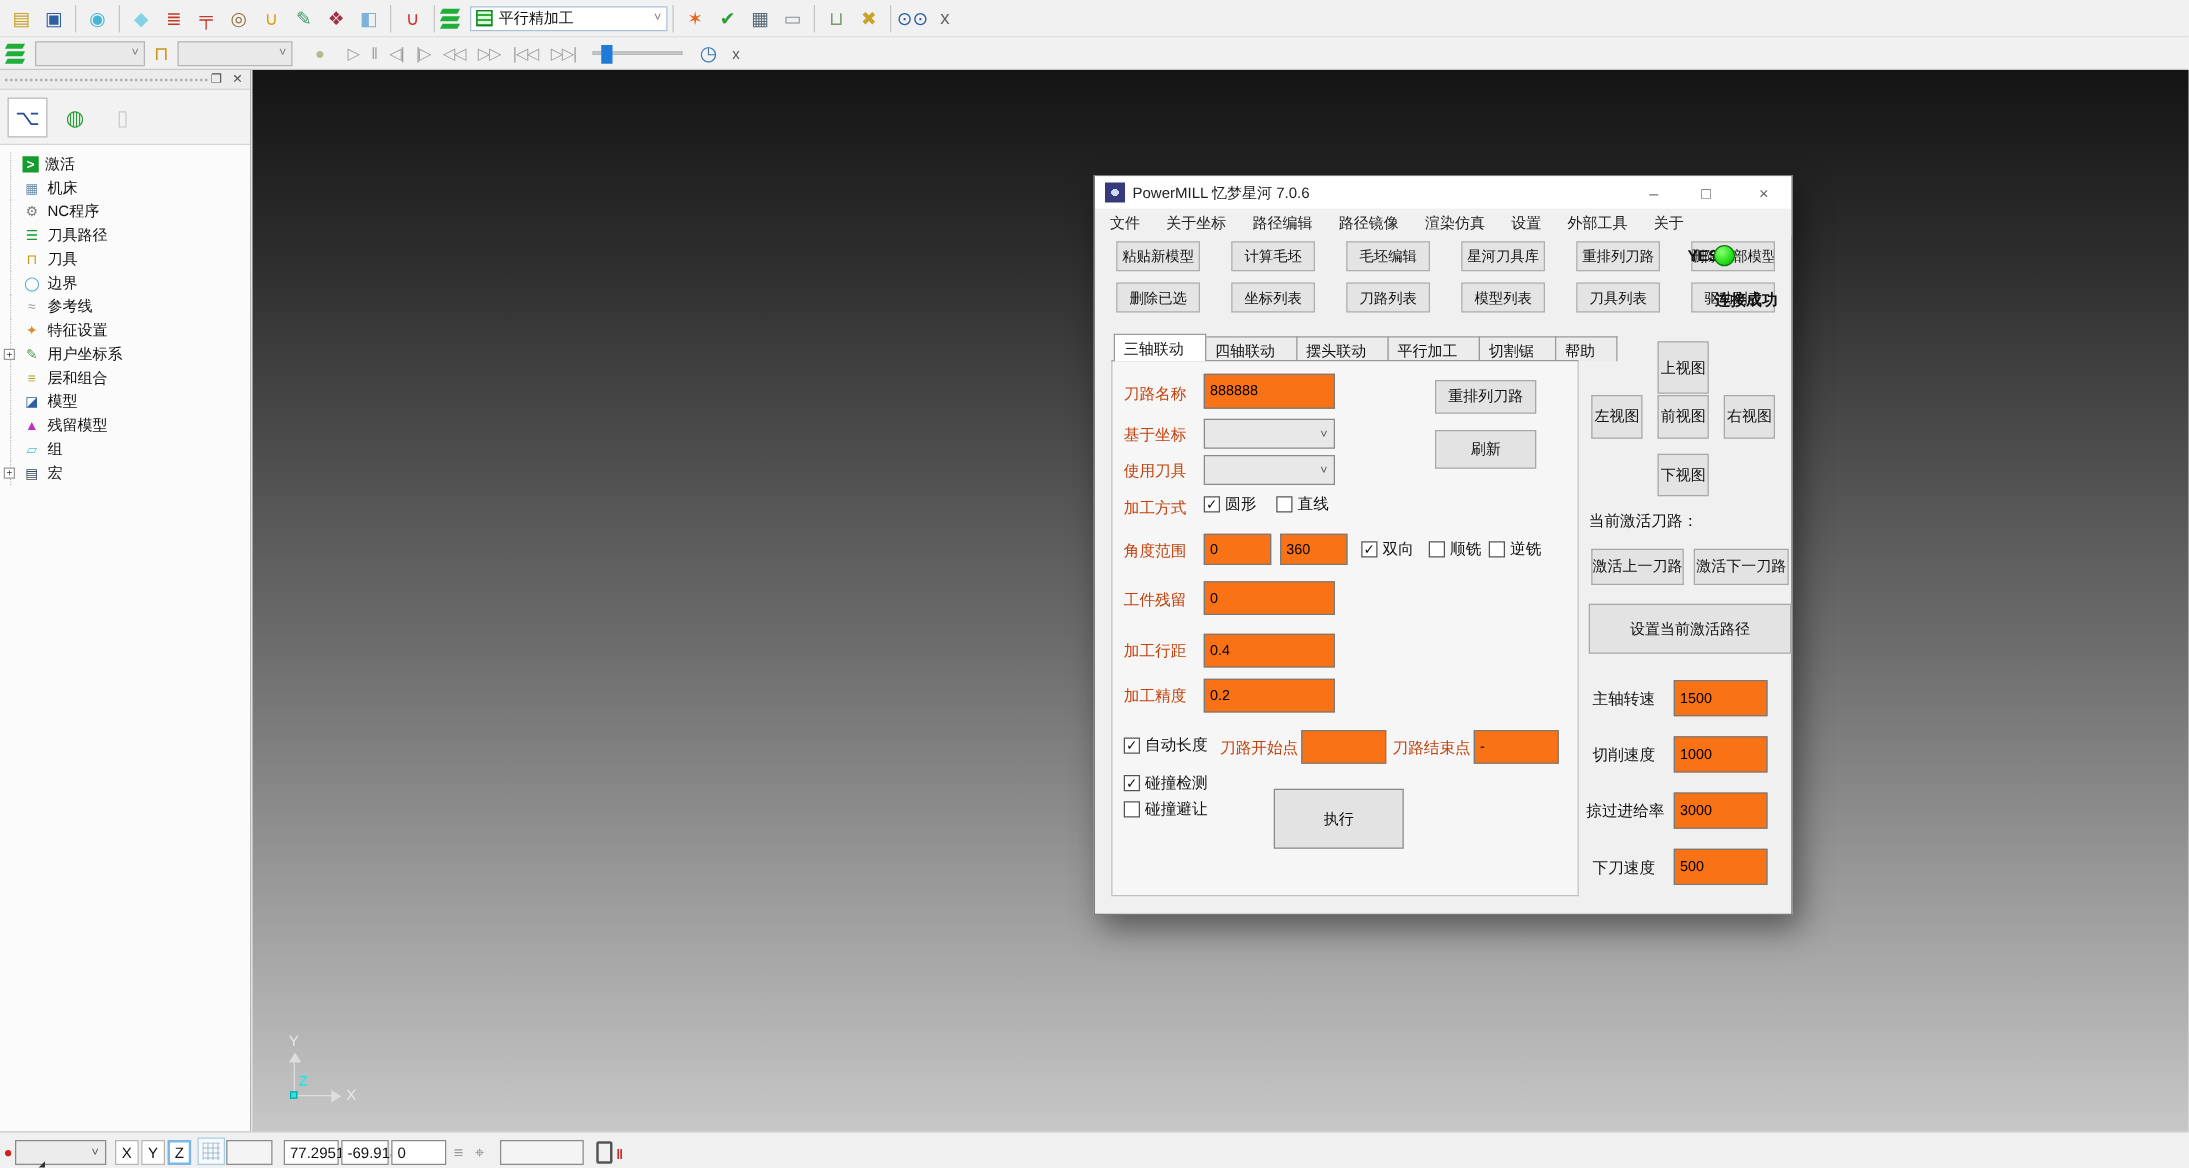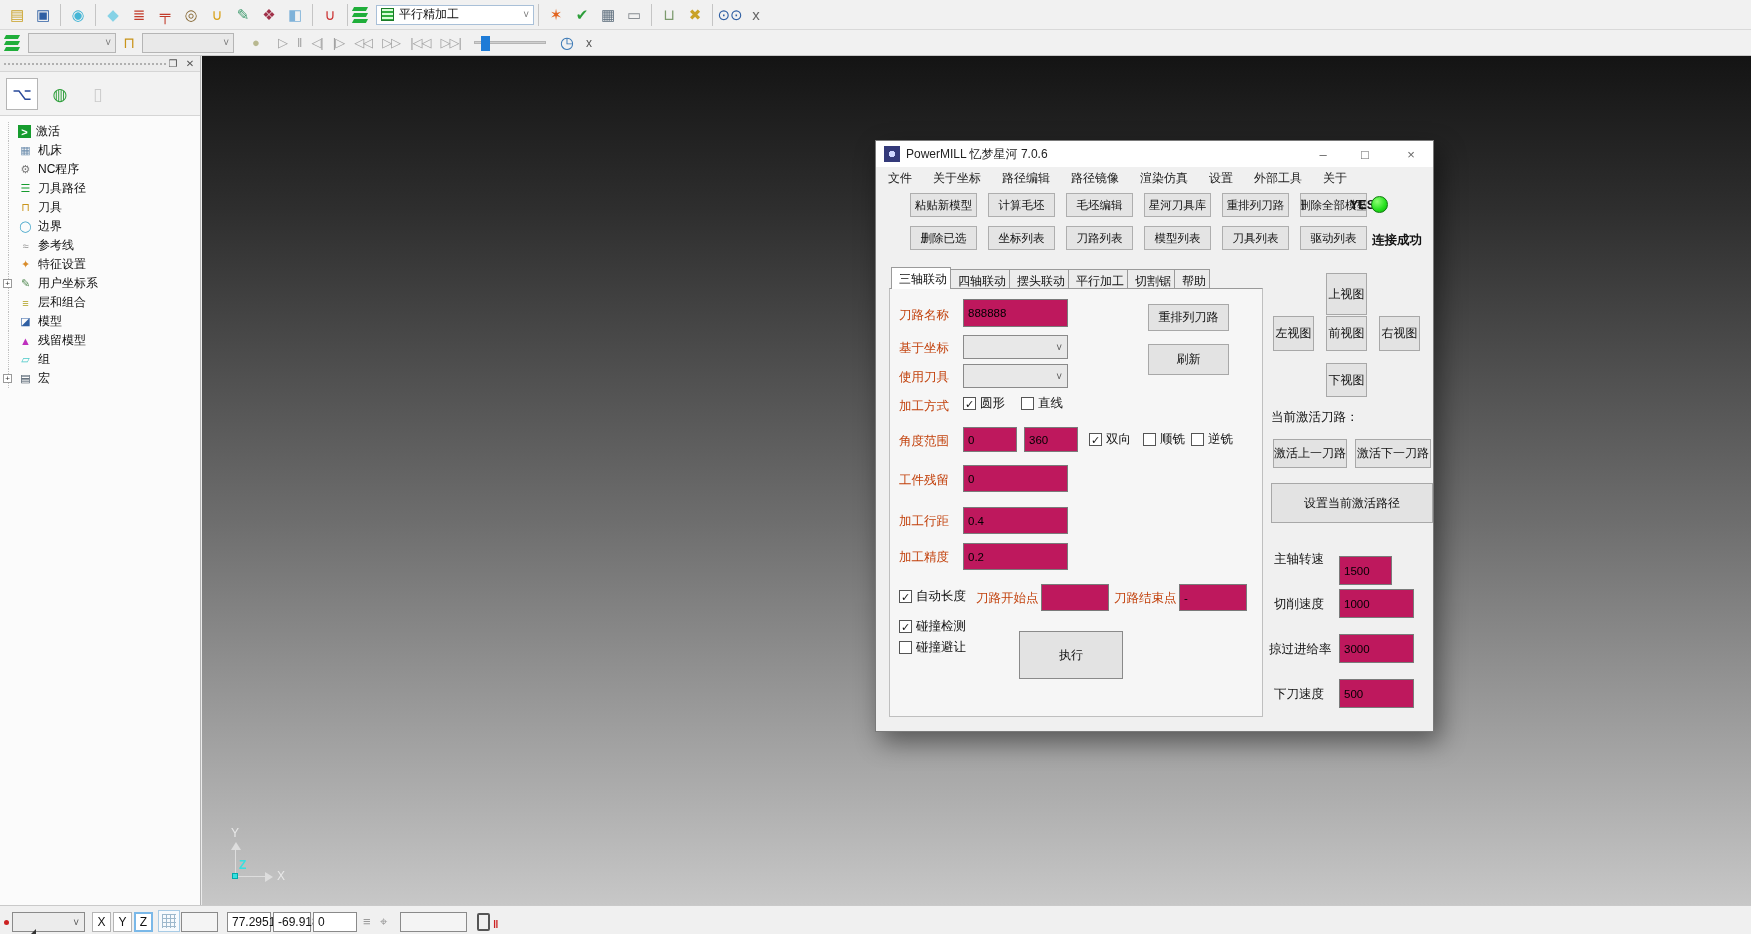--- a/index.html
+++ b/index.html
@@ -68,34 +68,34 @@
   .dialog { position:absolute; left:875px; top:140px; width:559px; height:592px; background:#f0f0f0;
             border:1px solid #7a7a7a; box-shadow:6px 10px 24px rgba(0,0,0,.45); }
   .dtitle { height:26px; background:#fff; display:flex; align-items:center; padding-left:8px; gap:6px; }
   .dtitle .txt { color:#222; font-size:12px; }
   .star { width:16px; height:16px; display:inline-block; background:
           radial-gradient(circle at 50% 50%, #cfd6ff 0 3px, transparent 3px), #343a7a; position:relative; }
   .wctl { position:absolute; top:0; height:26px; width:30px; display:flex; align-items:center; justify-content:center;
           color:#666; font-size:13px; }
   .dmenu { height:22px; display:flex; align-items:center; gap:21px; padding-left:12px; background:#f0f0f0; }
   .dmenu span { color:#222; }
-  .arow { position:absolute; left:17px; display:flex; gap:11px;margin-left:17px; }
+  .arow { position:absolute; left:17px; display:flex; gap:25px; }
   .abtn { width:67px; height:24px; background:#e4e4e4; border:1px solid #aeaeae; font-size:11.5px;
           display:flex; align-items:center; justify-content:center; white-space:nowrap; overflow:hidden; }
   .magenta { font-weight:bold; font-family:"Liberation Sans",sans-serif; }
   .ledgreen { position:absolute; width:17px; height:17px; border-radius:50%;
               background:radial-gradient(circle at 35% 30%, #8dff72, #23df1c 60%, #13a50e); border:1px solid #0c7a0c; }
   .tabs { position:absolute; left:15px; top:126px; display:flex; align-items:flex-end; height:22px; }
-  .tab { padding:3px 3px 3px 7px; border:1px solid #9a9a9a; border-bottom:none; background:#ececec;
+  .tab { padding:3px 17px 3px 7px; border:1px solid #9a9a9a; border-bottom:none; background:#ececec;
          margin-right:-1px; font-size:12px; height:20px;text-align:right; }
   .tab.active { background:#fff; height:22px; position:relative; z-index:2; }
   .tpanel { position:absolute; left:13px; top:147px; width:374px; height:429px; background:#f6f6f6;
             border:1px solid #bfbfbf; border-top:1px solid #9a9a9a; }
   .flabel { position:absolute; font-size:12.5px; color:#c2410c; }
-  .tinput { position:absolute; background:#be185d; border:1px solid #7a7a7a; font-size:11.5px; padding:1px 4px;
+  .tinput { position:absolute; background:#f97316; border:1px solid #7a7a7a; font-size:11.5px; padding:1px 4px;
             font-family:"Liberation Sans",sans-serif; }
   .fcombo { position:absolute; background:#e8e8e8; border:1px solid #8a8a8a; display:flex; align-items:center; }
   .fcombo .arrow { margin-left:auto; margin-right:5px; color:#555; font-size:10px; }
   .cbrow { position:absolute; display:flex; align-items:center; gap:4px; font-size:12.5px; }
   .cbox { width:13px; height:13px; background:#fff; border:1px solid #555; font-size:11px; line-height:12px;
           text-align:center; color:#111; }
   .dbtn { position:absolute; background:#e3e3e3; border:1px solid #a8a8a8; display:flex; align-items:center;
           justify-content:center; font-size:12px; }
   .dlabel { position:absolute; font-size:12.5px; }
 
@@ -435,21 +435,21 @@
     <div class="dbtn" style="left:503px;top:175px;width:41px;height:35px">右视图</div>
     <div class="dbtn" style="left:450px;top:222px;width:41px;height:34px">下视图</div>
 
     <span class="dlabel" style="left:395px;top:268px">当前激活刀路：</span>
     <div class="dbtn" style="left:397px;top:298px;width:74px;height:29px">激活上一刀路</div>
     <div class="dbtn" style="left:479px;top:298px;width:76px;height:29px">激活下一刀路</div>
     <div class="dbtn" style="left:395px;top:342px;width:162px;height:40px">设置当前激活路径</div>
 
     <div id="speeds">
         <span class="dlabel" style="left: 398px; top: 410px;">主轴转速</span>
-        <input class="tinput" value="1500" style="left: 463px; top: 403px; width: 53px; height: 29px; margin-top: 12px;">
+        <input class="tinput" value="1500" style="left: 463px; top: 403px; width: 75px; height: 29px;">
         <span class="dlabel" style="left: 398px; top: 455px;">切削速度</span>
         <input class="tinput" value="1000" style="left: 463px; top: 448px; width: 75px; height: 29px;">
         <span class="dlabel" style="left: 393px; top: 500px;">掠过进给率</span>
         <input class="tinput" value="3000" style="left: 463px; top: 493px; width: 75px; height: 29px;">
         <span class="dlabel" style="left: 398px; top: 545px;">下刀速度</span>
         <input class="tinput" value="500" style="left: 463px; top: 538px; width: 75px; height: 29px;">
       </div>
   </div>
 
   <div class="sbar">

